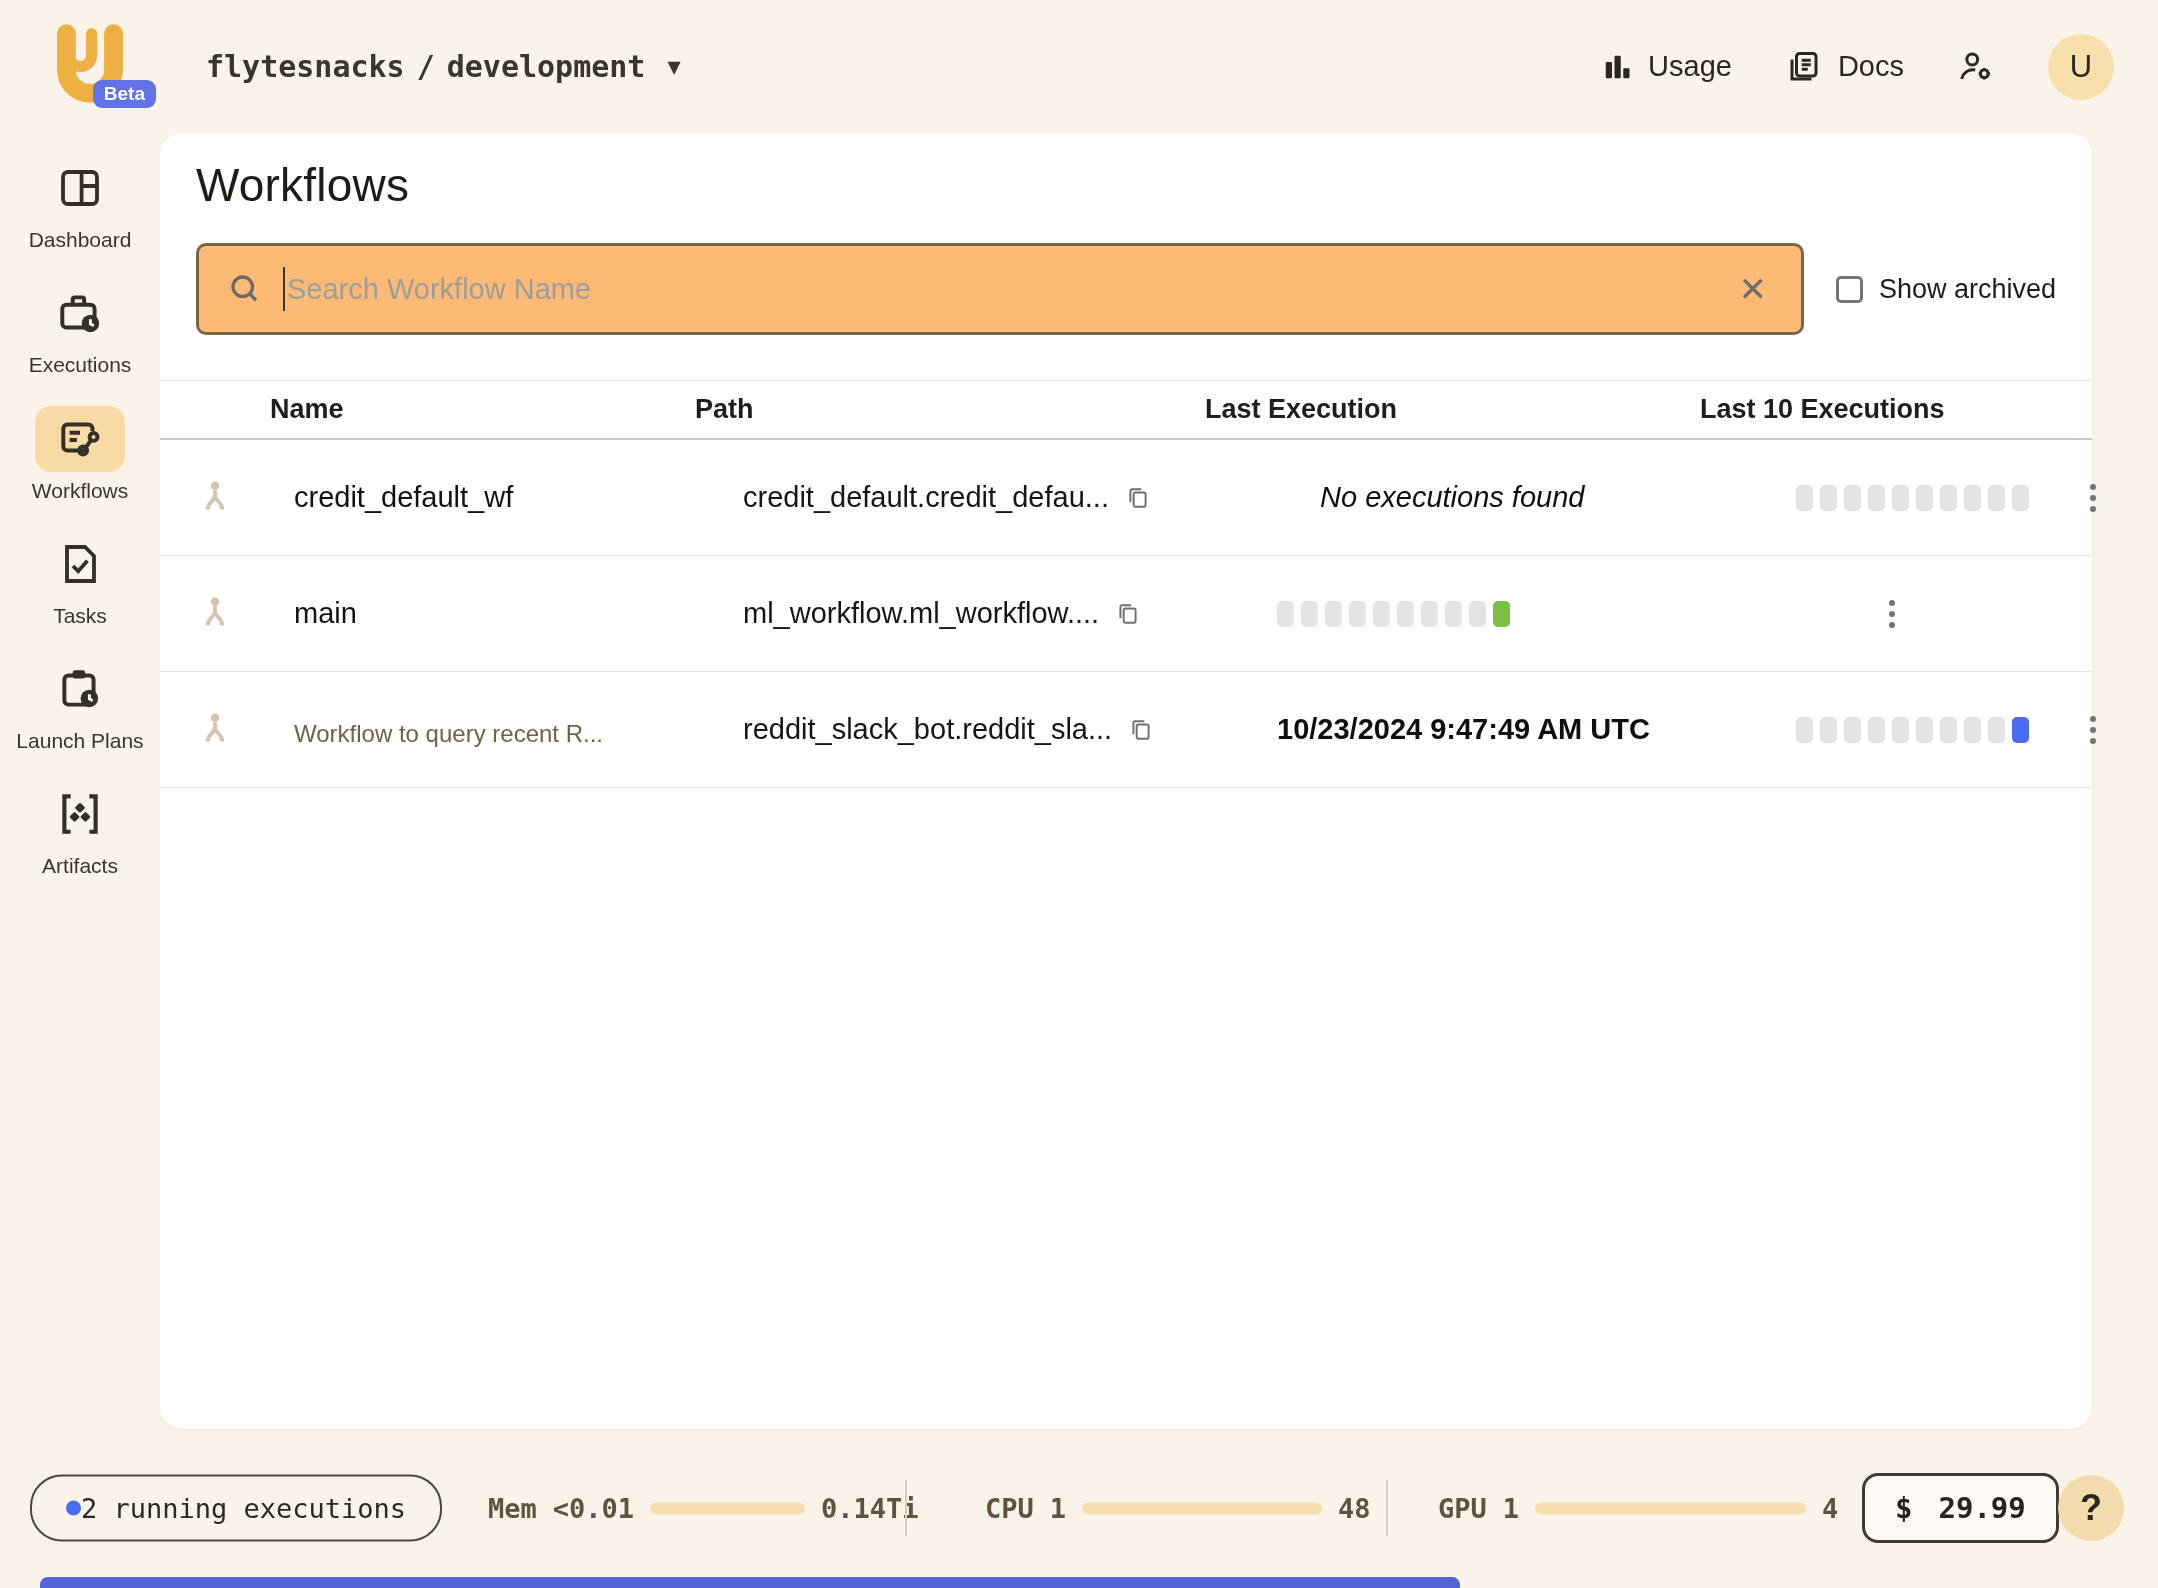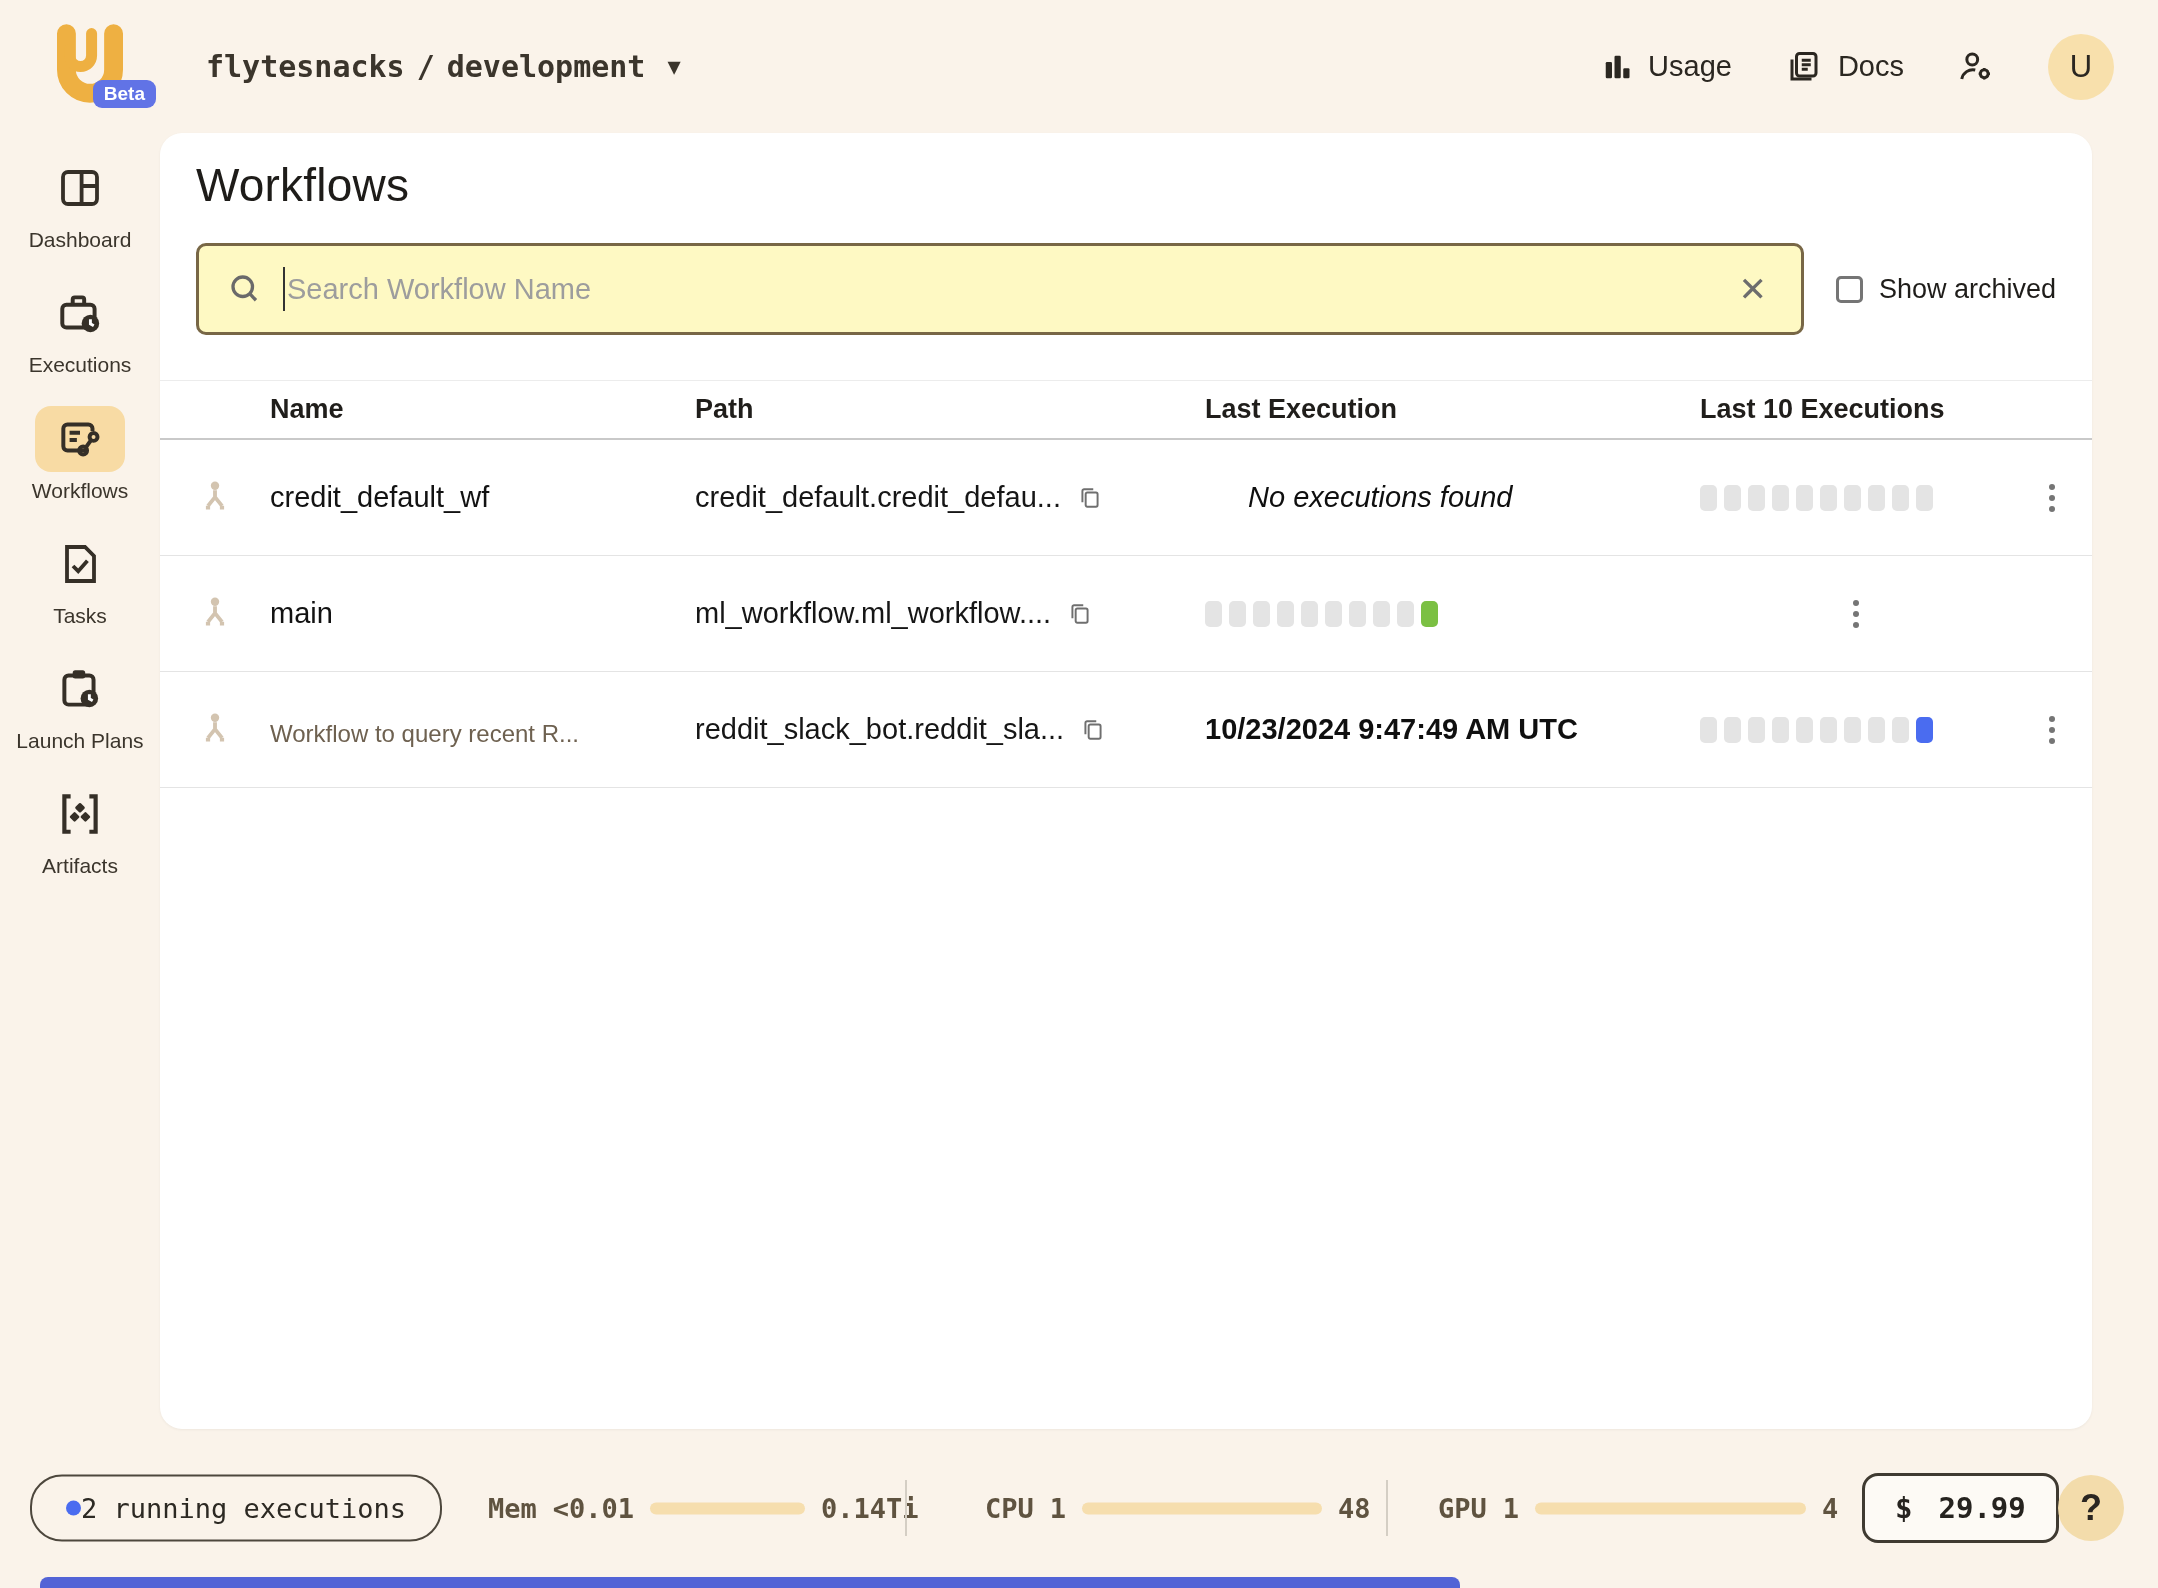--- a/index.html
+++ b/index.html
@@ -21,35 +21,35 @@
   .sidebar { position:absolute; top:155px; left:0; width:160px; display:flex; flex-direction:column; align-items:center; gap:27px; }
   .nav-item { display:flex; flex-direction:column; align-items:center; cursor:pointer; width:150px; }
   .nav-icon { width:90px; height:66px; display:flex; align-items:center; justify-content:center; border-radius:16px; }
   .nav-item.active .nav-icon { background:var(--highlight,#f8dba4); }
   .nav-label { margin-top:6px; font-size:21px; color:#3b352c; text-align:left; line-height:1.25; }
 
   
   .card { position:absolute; left:160px; top:133px; width:1932px; height:1296px; background:#ffffff; border-radius:22px; box-shadow:0 1px 3px rgba(0,0,0,.05); padding:20px 0 0 0; }
   .page-title { margin-left:36px; font-size:46px; font-weight:500; color:#1e1c19; line-height:64px; letter-spacing:.2px; }
   .search-row { display:flex; align-items:center; margin:26px 36px 0 36px; }
-  .search-box { position:relative; width:1706px; height:92px; border:3px solid #786746; border-radius:10px; background:#fef9c3; display:flex; align-items:center; padding:0 28px; }
+  .search-box { position:relative; width:1706px; height:92px; border:3px solid #786746; border-radius:10px; background:#fdba74; display:flex; align-items:center; padding:0 28px; }
   .search-box input { flex:1; border:none; outline:none; font-size:29px; color:#222; background:transparent; }
   .search-box input::placeholder { color:#9d9d9d; }
   .caret-bar { width:2px; height:44px; background:#333; margin:0 2px 0 20px; }
   .clear-x { font-size:34px; color:#6d6d6d; cursor:pointer; padding:0 6px; line-height:1; }
   .archived { display:flex; align-items:center; gap:16px; margin-left:32px; cursor:pointer; }
   .checkbox { width:27px; height:27px; border:3px solid #757575; border-radius:5px; background:#fff; }
   .archived-label { font-size:27px; color:#1f1d1a; white-space:nowrap; }
 
   
   .table { margin-top:45px; }
   .trow, .thead { display:grid; grid-template-columns:110px 425px 510px 495px 1fr 80px; align-items:center; }
   .thead { height:60px; border-top:1px solid #ececec; border-bottom:2px solid #c9c9c9; }
   .thead .th { font-size:27px; font-weight:700; color:#201e1b; }
-  .trow { height:116px; border-bottom:1px solid #e4e4e4; }
+  .trow { height:116px; border-bottom:1px solid #e4e4e4;gap:24px; }
   .cell-icon { display:flex; justify-content:center; }
   .wf-name { font-size:29px; font-weight:500; color:#121212; }
   .wf-desc { font-size:24px; color:#6e6150; margin-top:8px; }
   .wf-desc:empty { display:none; }
   .cell-path { display:flex; align-items:center; gap:16px; }
   .path-text { font-size:29px; color:#161616; }
   .copy-btn { cursor:pointer; display:flex; }
   .exec-date { font-size:29px; font-weight:600; color:#0f0f0f; }
   .exec-date.empty { font-style:italic; font-weight:500;margin-left:43px; }
   .squares { display:flex; gap:7px; }

